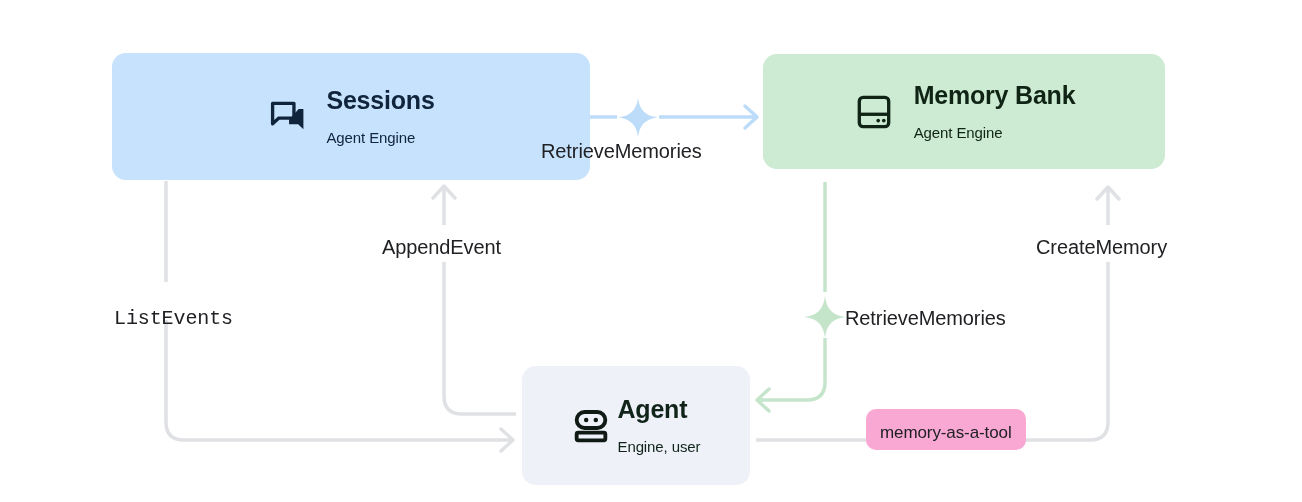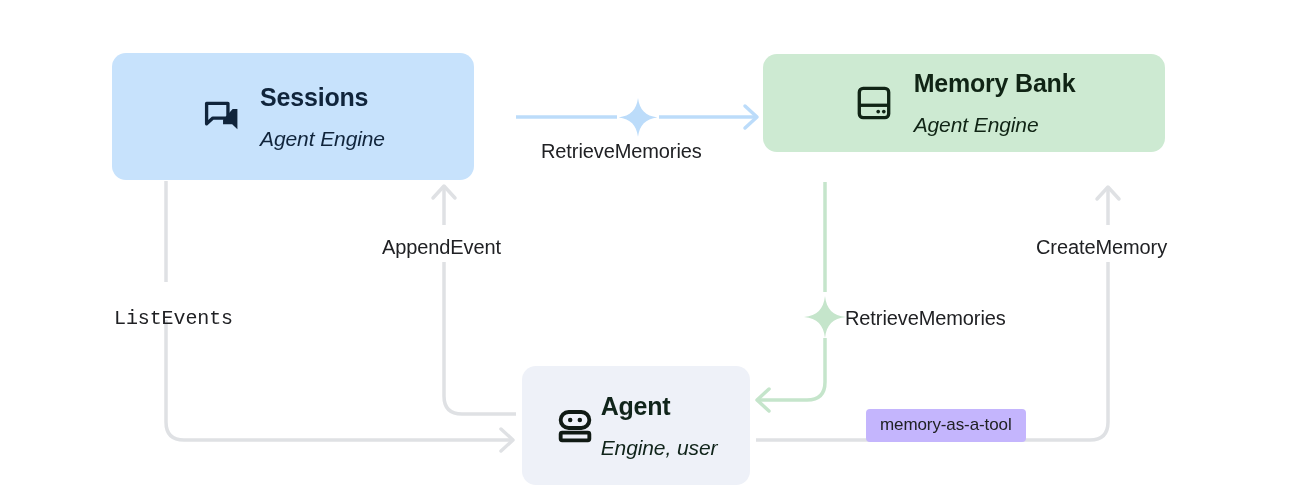--- a/index.html
+++ b/index.html
@@ -45,42 +45,41 @@
     flex-direction: column;
     justify-content: center;
     line-height: 1.12;
   }
   .node .node-title {
     font-size: 25px;
     font-weight: 700;
     letter-spacing: -0.2px;
   }
   .node .node-sub {
-    font-size: 21px;
+    font-size: 15px;
     font-weight: 400;
     letter-spacing: -0.1px;
     margin-top: 16px;
-    font-style: italic;
   }
 
   #node-sessions {
     left: 112px;
     top: 53px;
-    width: 362px;
+    width: 478px;
     height: 127px;
     background: #c7e2fc;
     color: #10243b;
     justify-content: center;
     gap: 17px;
   }
   #node-memory {
     left: 763px;
     top: 54px;
     width: 402px;
-    height: 98px;
+    height: 115px;
     background: #cdead2;
     color: #102415;
     justify-content: center;
     gap: 19px;
   }
   #node-agent {
     left: 522px;
     top: 366px;
     width: 228px;
     height: 119px;
@@ -101,23 +100,23 @@
   #label-generate-memories { left: 541px; top: 140px; }
   #label-append-event      { left: 382px; top: 236px; text-align: center; }
   #label-list-events       { left: 114px; top: 307px; font-family: Liberation Mono, monospace; }
   #label-create-memory     { left: 1036px; top: 236px; }
   #label-retrieve-memories { left: 845px; top: 307px; }
 
   #badge-memory-as-a-tool {
     position: absolute;
     left: 866px;
     top: 409px;
-    padding: 6px 14px 7px 14px;
-    background: #c4b5fd;
-    border-radius: 4px;
+    padding: 14px 14px 7px 14px;
+    background: #f9a8d4;
+    border-radius: 10px;
     font-size: 17px;
     color: #202124;
     white-space: nowrap;
     letter-spacing: -0.1px;
   }
 </style>
 </head>
 <body>
 
 <div id="stage">

